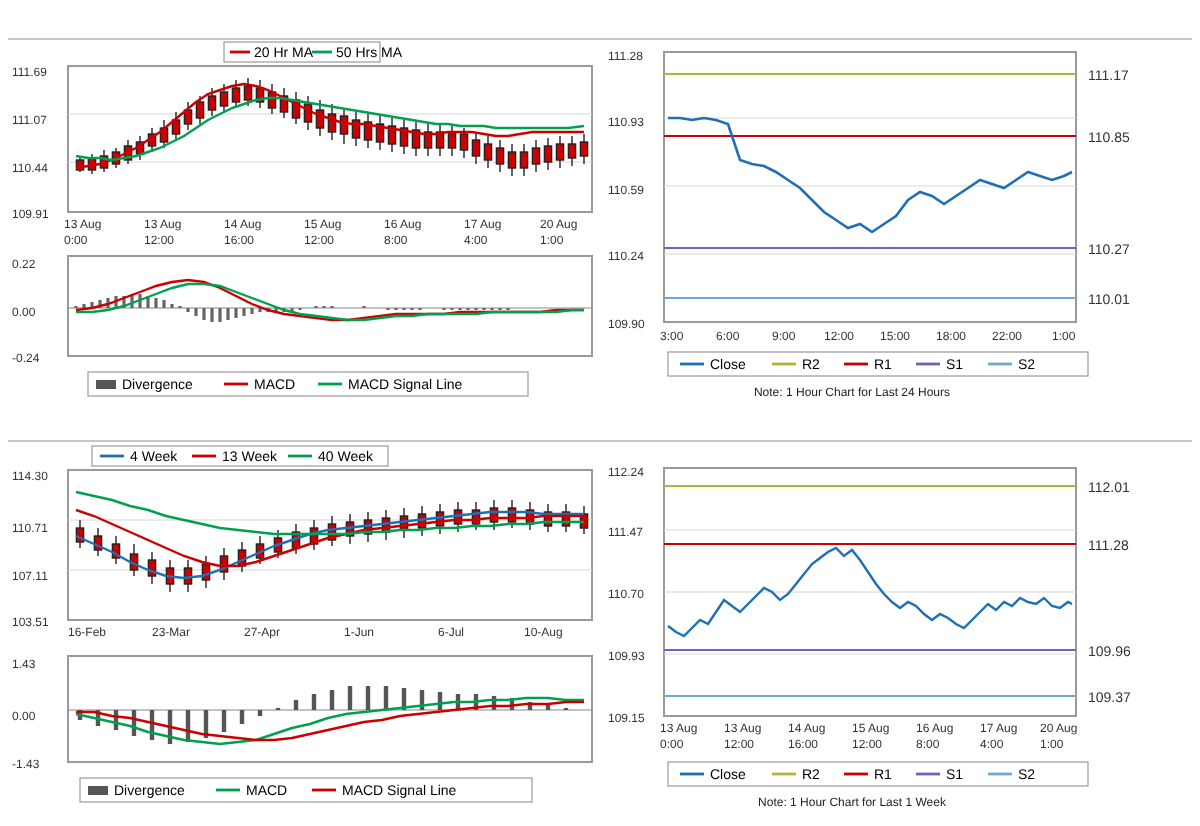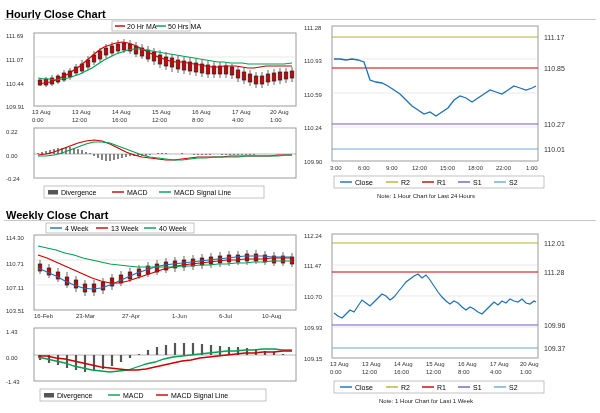--- a/index.html
+++ b/index.html
@@ -15,23 +15,20 @@
   .note{font-size:6px;fill:#222;font-family:"Liberation Sans",sans-serif;}
   .frame{fill:none;stroke:#9a9a9a;stroke-width:1;}
   .grid{stroke:#d8d8d8;stroke-width:.6;}
   .zero{stroke:#888;stroke-width:.6;}
 </style>
 </head>
 <body>
 
 <div class="page">
 
-  <div class="panel" style="left:6px;top:4px;">
-    <span class="section-title">Hourly Close Chart</span>
-  </div>
   <div class="panel" style="left:4px;top:19px;width:592px;">
       <hr class="hr">
     </div>
 
   <div class="panel" style="left:4px;top:20px;">
     <svg width="296" height="110" viewBox="0 0 296 110">
 
       <rect x="108" y="1" width="78" height="10" fill="#ffffff" stroke="#9a9a9a" stroke-width=".6"></rect>
       <line x1="111" y1="6" x2="121" y2="6" stroke="#cc0000" stroke-width="1.4"></line>
       <text class="legend-text" x="123" y="8.5">20 Hr MA</text>
@@ -293,23 +290,20 @@
       <text class="legend-text" x="133" y="166.5">R1</text>
       <line x1="154" y1="164" x2="166" y2="164" stroke="#7a5bbf" stroke-width="1.4"></line>
       <text class="legend-text" x="169" y="166.5">S1</text>
       <line x1="190" y1="164" x2="202" y2="164" stroke="#6fa8d6" stroke-width="1.4"></line>
       <text class="legend-text" x="205" y="166.5">S2</text>
 
       <text class="note" x="122" y="180" text-anchor="middle">Note: 1 Hour Chart for Last 24 Hours</text>
     </svg>
   </div>
 
-  <div class="panel" style="left:6px;top:205px;">
-    <span class="section-title">Weekly Close Chart</span>
-  </div>
   <div class="panel" style="left:4px;top:220px;width:592px;">
       <hr class="hr">
     </div>
 
   <div class="panel" style="left:4px;top:222px;">
     <svg width="296" height="106" viewBox="0 0 296 106">
       <rect x="42" y="1" width="148" height="10" fill="#ffffff" stroke="#9a9a9a" stroke-width=".6"></rect>
       <line x1="46" y1="6" x2="58" y2="6" stroke="#1f6fb5" stroke-width="1.4"></line>
       <text class="legend-text" x="61" y="8.5">4 Week</text>
       <line x1="92" y1="6" x2="104" y2="6" stroke="#cc0000" stroke-width="1.4"></line>

